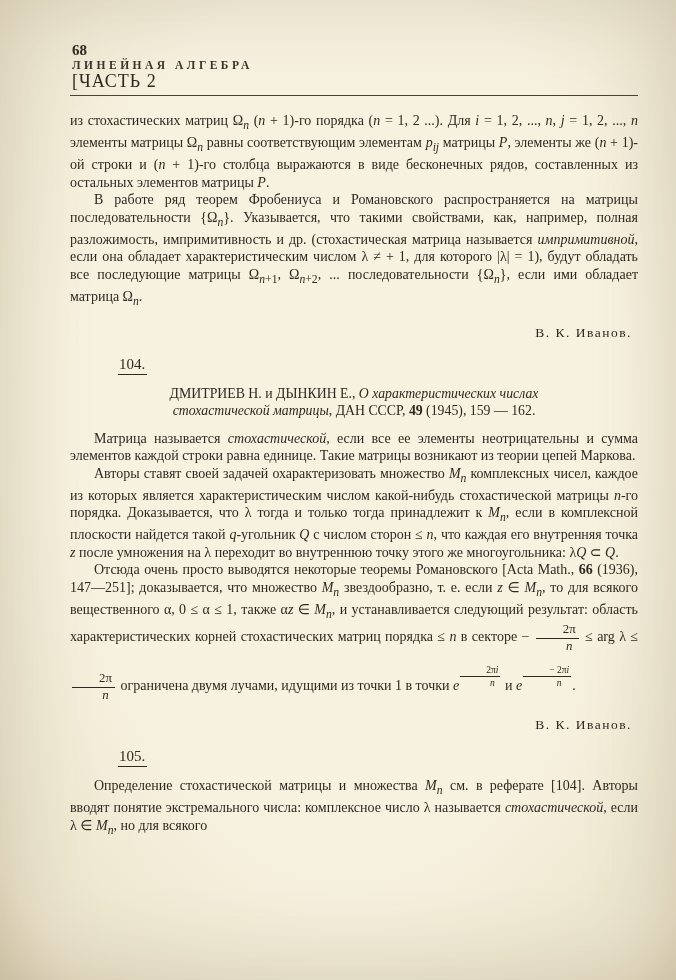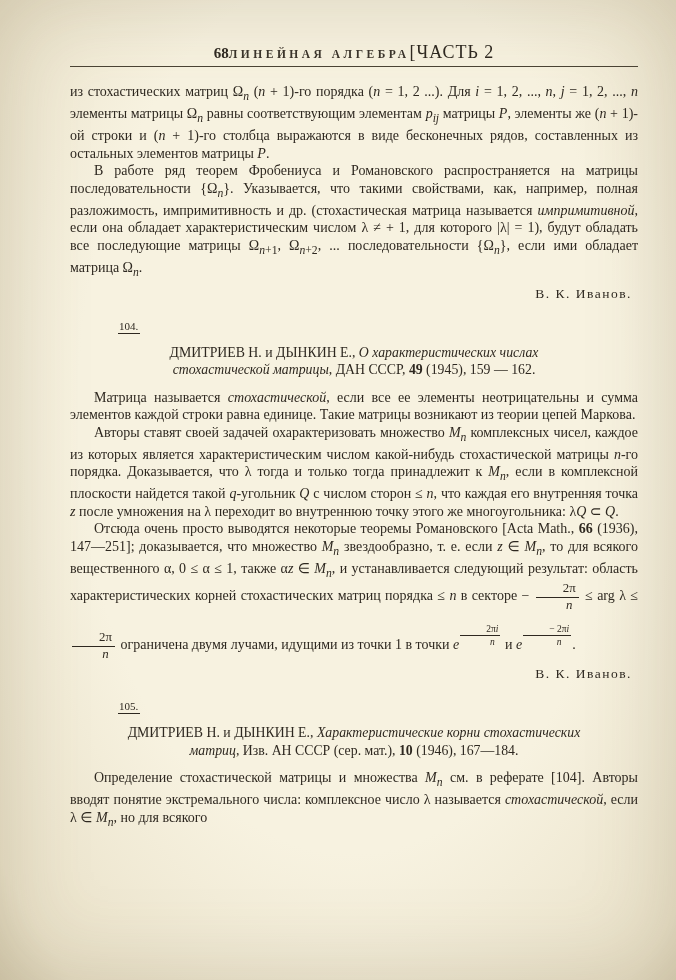--- a/index.html
+++ b/index.html
@@ -14,43 +14,44 @@
   }
   .sheet {
     position: absolute; inset: 0;
     background: radial-gradient(ellipse at 52% 42%, #f7f2e0 55%, #eae2ca 90%, #dcd3b8 100%);
     box-shadow: inset 0 0 90px rgba(110, 92, 55, 0.22);
   }
   .content {
     position: absolute; left: 70px; top: 42px; width: 568px;
   }
   .header {
-    display: flex; justify-content: center; align-items: baseline;
+    display: flex; justify-content: space-between; align-items: baseline;
     padding: 0 2px 3px 2px;
     border-bottom: 1.4px solid #4a4334;
     margin-bottom: 16px;
+    flex-direction: column;
   }
   .pnum { font-weight: bold; font-size: 15px; }
   .rtitle { font-size: 11.5px; letter-spacing: 3.5px; font-weight: bold; color: #3a332a; }
   .part { font-size: 18px; letter-spacing: 1px; }
 
   .para { margin: 0; font-size: 14px; line-height: 17.4px; text-align: justify; font-family: Liberation Serif, serif; }
   .indent { text-indent: 24px; }
 
   .signature {
-    margin: 5px 6px 2px 0;
+    margin: 15px 6px 2px 0;
     text-align: right;
     font-size: 13.5px;
     letter-spacing: 1.5px;
   }
 
   .entry-number-row { margin: 14px 0 10px 48px; }
   .entry-number {
     display: inline-block;
-    font-size: 11px;
+    font-size: 15px;
     padding: 0 2px 1px 1px;
     border-bottom: 1px solid #2e2820;
   }
   .heading {
     margin: 2px auto 10px;
     max-width: 455px;
     text-align: center;
     font-size: 13.8px;
     line-height: 17.4px;
   }
@@ -93,18 +94,17 @@
       <p class="para indent">Матрица называется <i>стохастической</i>, если все ее элементы неотрицательны и сумма элементов каждой строки равна единице. Такие матрицы возникают из теории цепей Маркова.</p>
       <p class="para indent">Авторы ставят своей задачей охарактеризовать множество <i>M<sub>n</sub></i> комплексных чисел, каждое из которых является характеристическим числом какой-нибудь стохастической матрицы <i>n</i>-го порядка. Доказывается, что λ тогда и только тогда принадлежит к <i>M<sub>n</sub></i>, если в комплексной плоскости найдется такой <i>q</i>-угольник <i>Q</i> с числом сторон ≤ <i>n</i>, что каждая его внутренняя точка <i>z</i> после умножения на λ переходит во внутреннюю точку этого же многоугольника: λ<i>Q</i> ⊂ <i>Q</i>.</p>
       <p class="para indent">Отсюда очень просто выводятся некоторые теоремы Романовского [Acta Math., <b>66</b> (1936), 147—251]; доказывается, что множество <i>M<sub>n</sub></i> звездообразно, т. е. если <i>z</i> ∈ <i>M<sub>n</sub></i>, то для всякого вещественного α, 0 ≤ α ≤ 1, также α<i>z</i> ∈ <i>M<sub>n</sub></i>, и устанавливается следующий результат: область характеристических корней стохастических матриц порядка ≤ <i>n</i> в секторе − <span class="frac"><span class="num">2π</span><span class="den"><i>n</i></span></span> ≤ arg λ ≤ <span class="frac"><span class="num">2π</span><span class="den"><i>n</i></span></span> ограничена двумя лучами, идущими из точки 1 в точки <i>e</i><span class="supfrac"><span class="num">2π<i>i</i></span><span class="den"><i>n</i></span></span> и <i>e</i><span class="supfrac"><span class="num">− 2π<i>i</i></span><span class="den"><i>n</i></span></span>.</p>
       <p class="signature">В. К. Иванов.</p>
     </div>
 
     <div class="entry">
       <div class="entry-number-row">
         <span class="entry-number">105.</span>
       </div>
-      <p class="heading">ДМИТРИЕВ Н. и ДЫНКИН Е., <i>Характеристические корни стохастических матриц</i>, Изв. АН СССР (сер. мат.), <b>10</b> (1946), 167—184.</p>
       <p class="para indent">Определение стохастической матрицы и множества <i>M<sub>n</sub></i> см. в реферате [104]. Авторы вводят понятие экстремального числа: комплексное число λ называется <i>стохастической</i>, если λ ∈ <i>M<sub>n</sub></i>, но для всякого</p>
     </div>
 
   </div>
 </div>
 
 </body></html>

